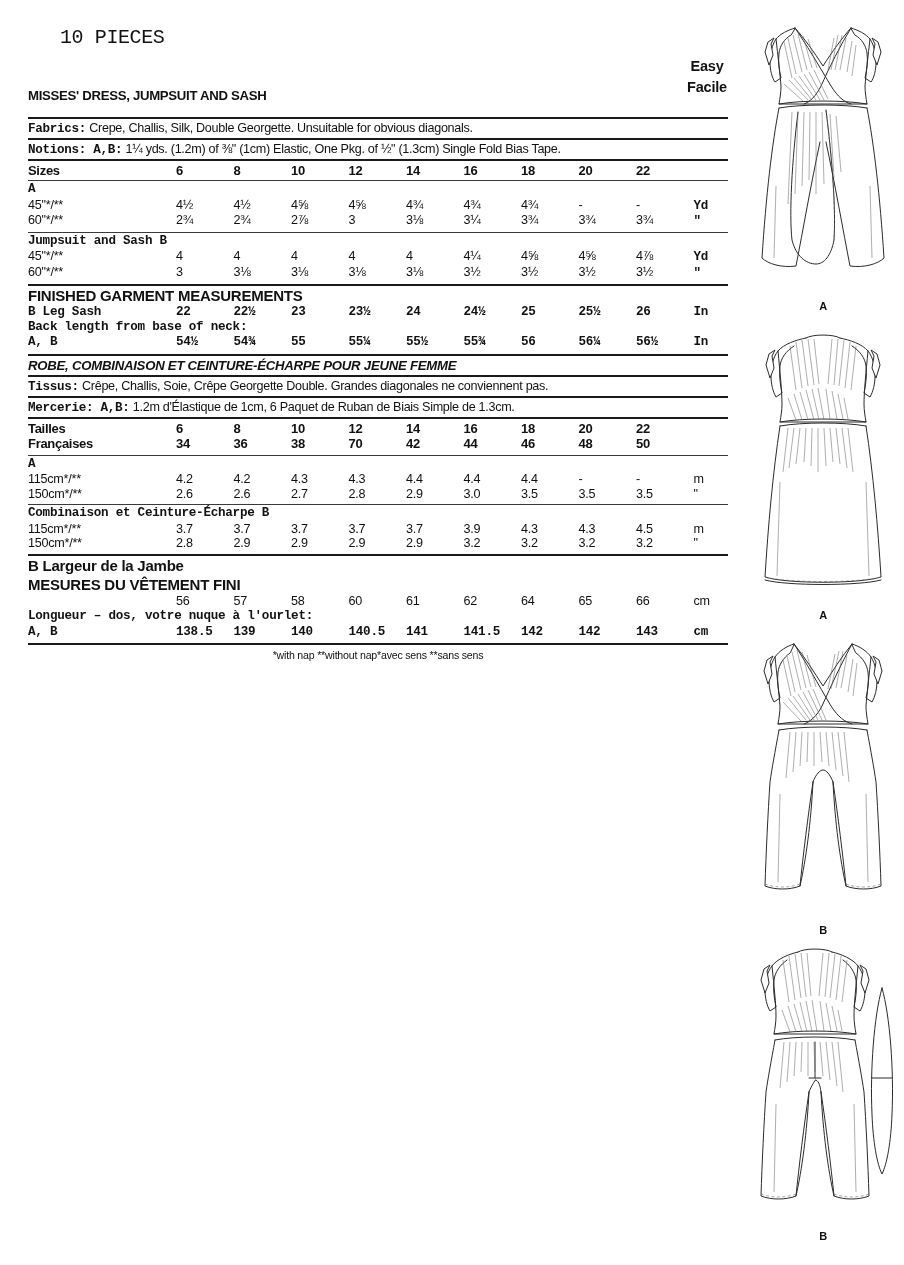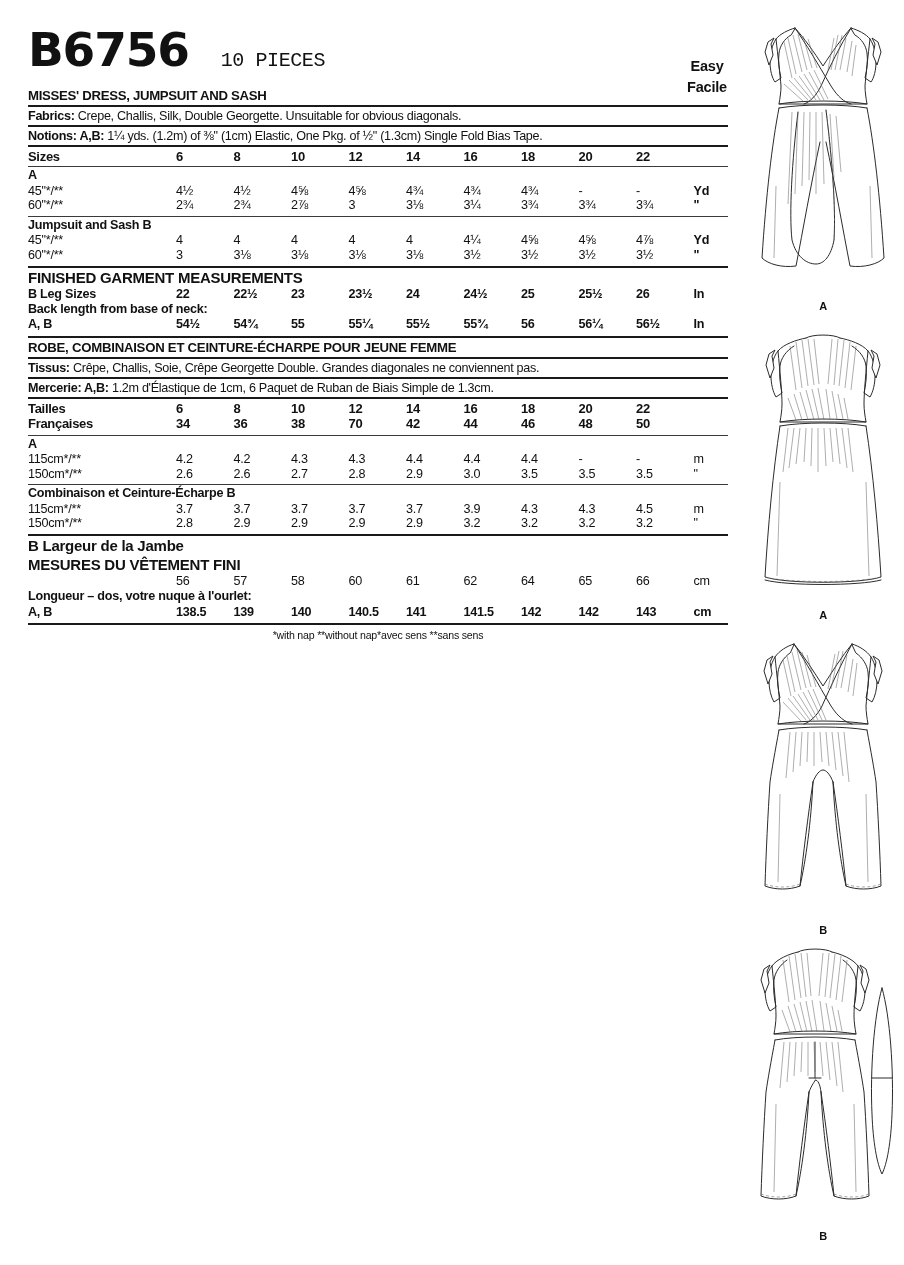--- a/index.html
+++ b/index.html
@@ -84,36 +84,37 @@
   .lbl.wide { width: 340px; flex: 0 0 340px; }
   .cell {
     width: 57.5px;
     flex: 0 0 57.5px;
   }
   .unit {
     width: 40px;
     flex: 0 0 40px;
   }
 
-  .b   { font-weight: 700; }
+  .b   { font-weight: 700; font-family: Liberation Mono, monospace; }
   .hdr { font-weight: 700; font-size: 13px; letter-spacing: -0.3px; }
   .title-line {
     font-weight: 700;
     font-size: 13.2px;
     letter-spacing: -0.3px;
-    padding-bottom: 2px;
+    padding-bottom: 14px;
   }
   .sect-title {
     font-weight: 700;
     font-size: 15px;
     letter-spacing: -0.25px;
     padding: 1px 0 1px 0;
   }
   .italic-title {
     font-weight: 700;
+    font-style: italic;
     font-size: 13.2px;
     letter-spacing: -0.25px;
     padding: 2px 0 2px 0;
   }
   .note {
     font-size: 12.6px;
     letter-spacing: -0.3px;
     padding: 2px 0 2px 0;
     white-space: nowrap;
   }
@@ -152,21 +153,20 @@
   .dash { fill: none; stroke: #6a6a6a; stroke-width: 0.6; stroke-dasharray: 3 2.4; }
 </style>
 </head>
 <body>
 
 <div id="page">
 
   <div id="left-col">
 
     <div class="header-row">
-      <span class="pattern-number">B6756</span>
       <span class="pieces">10 PIECES</span>
     </div>
 
     <div class="sec">
 
       <div class="title-line">MISSES' DRESS, JUMPSUIT AND SASH</div>
 
       <div class="rule-thick"></div>
       <div class="note">
         <span class="b">Fabrics:</span>
@@ -256,21 +256,21 @@
         <span class="cell">3½</span>
         <span class="cell">3½</span>
         <span class="cell">3½</span>
         <span class="unit b">"</span>
       </div>
 
       <div class="rule-thick"></div>
       <div class="sect-title">FINISHED GARMENT MEASUREMENTS</div>
 
       <div class="row b">
-        <span class="lbl">B Leg Sizes</span>
+        <span class="lbl">B Leg Sash</span>
         <span class="cell">22</span>
         <span class="cell">22½</span>
         <span class="cell">23</span>
         <span class="cell">23½</span>
         <span class="cell">24</span>
         <span class="cell">24½</span>
         <span class="cell">25</span>
         <span class="cell">25½</span>
         <span class="cell">26</span>
         <span class="unit">In</span>

